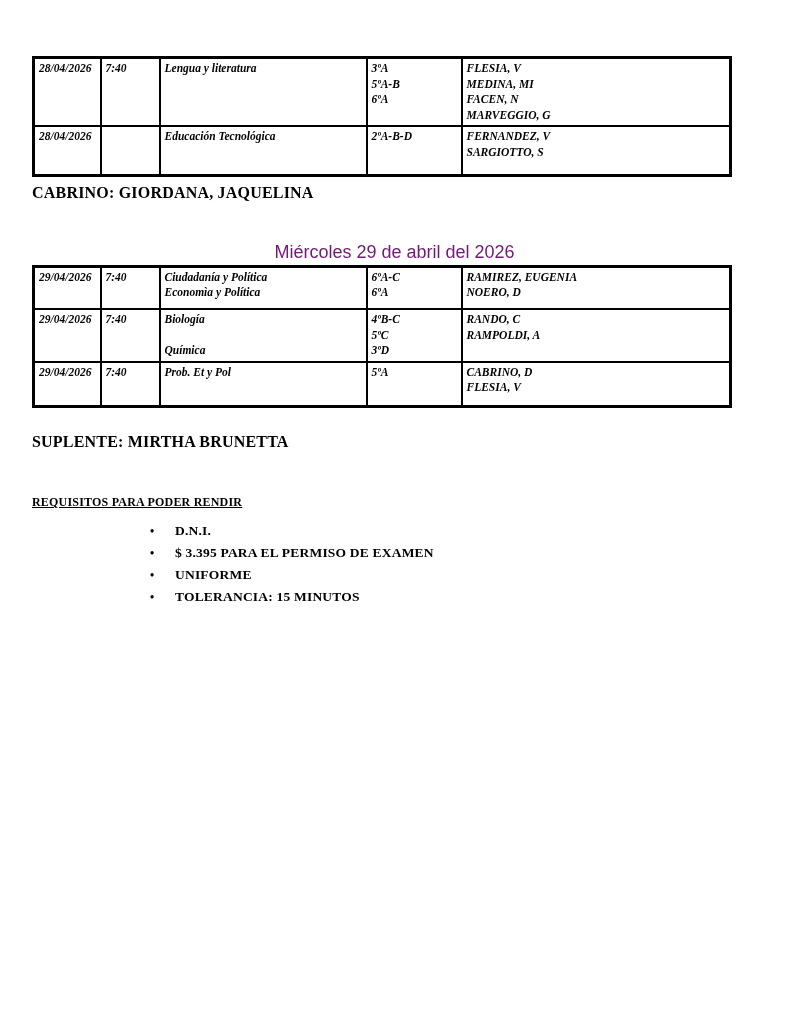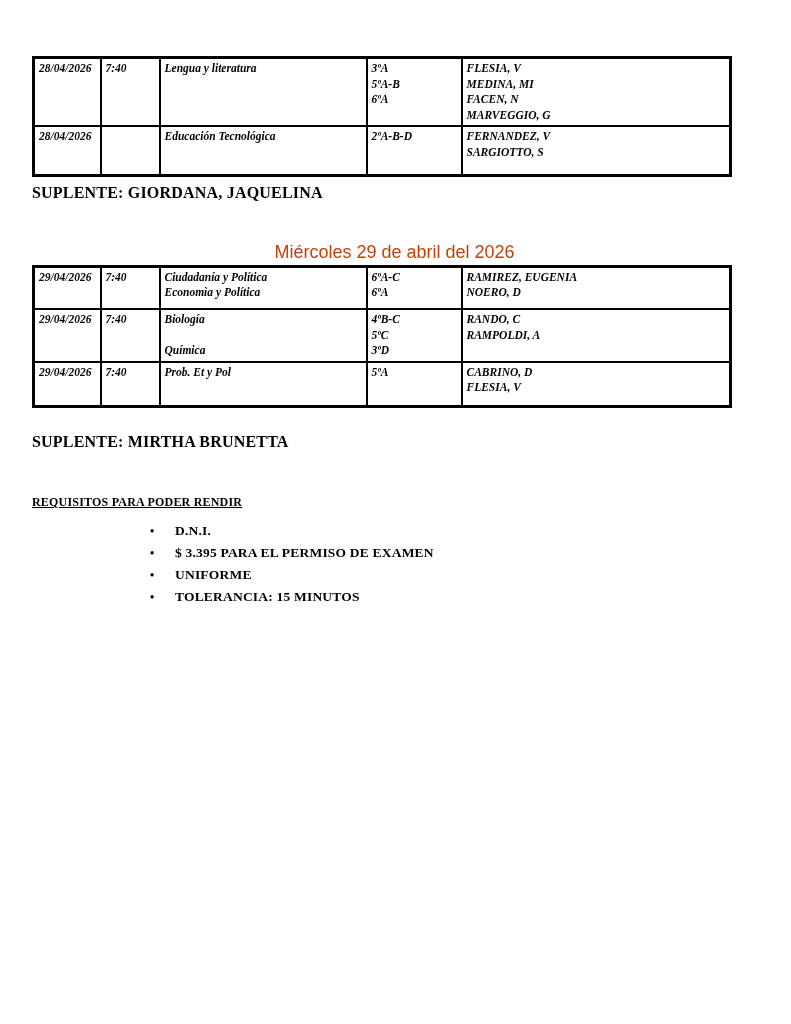--- a/index.html
+++ b/index.html
@@ -110,23 +110,23 @@
           <td class="c-date">28/04/2026</td>
           <td class="c-time"></td>
           <td class="c-subject">Educación Tecnológica</td>
           <td class="c-courses">2ºA-B-D</td>
           <td class="c-teachers">FERNANDEZ, V
 SARGIOTTO, S</td>
         </tr>
       </tbody>
   </table>
 
-  <div class="suplente">SUPLENTE: GIORDANA, JAQUELINA</div>
+  <div class="suplente">CABRINO: GIORDANA, JAQUELINA</div>
 
-  <div class="heading" style="color: #c2410c;">Miércoles 29 de abril del 2026</div>
+  <div class="heading" style="color: #701a75;">Miércoles 29 de abril del 2026</div>
 
   <table class="sched t2">
     <colgroup>
       <col style="width:67px">
         <col style="width:59px">
         <col style="width:207px">
       <col style="width:95px">
         <col style="width:269px">
     </colgroup>
     <tbody>

